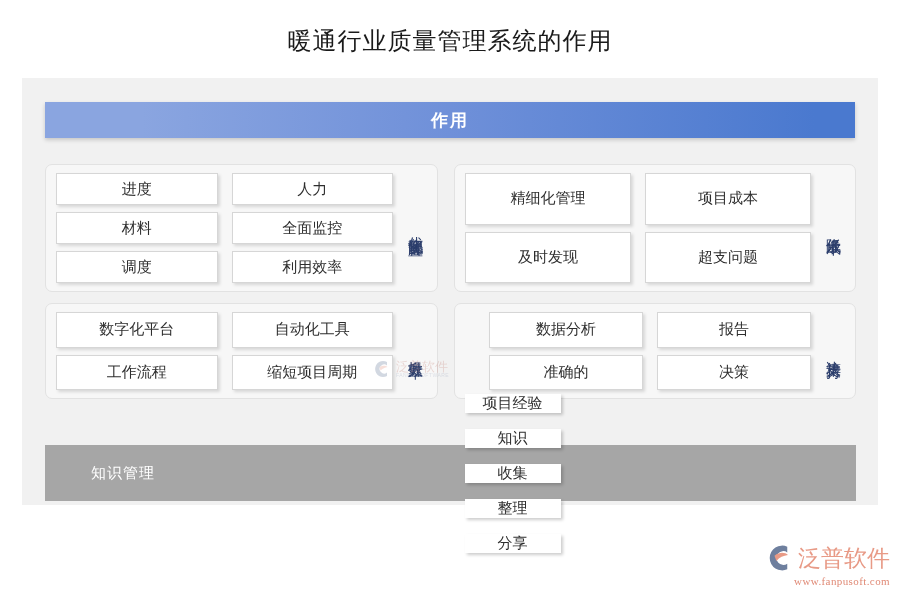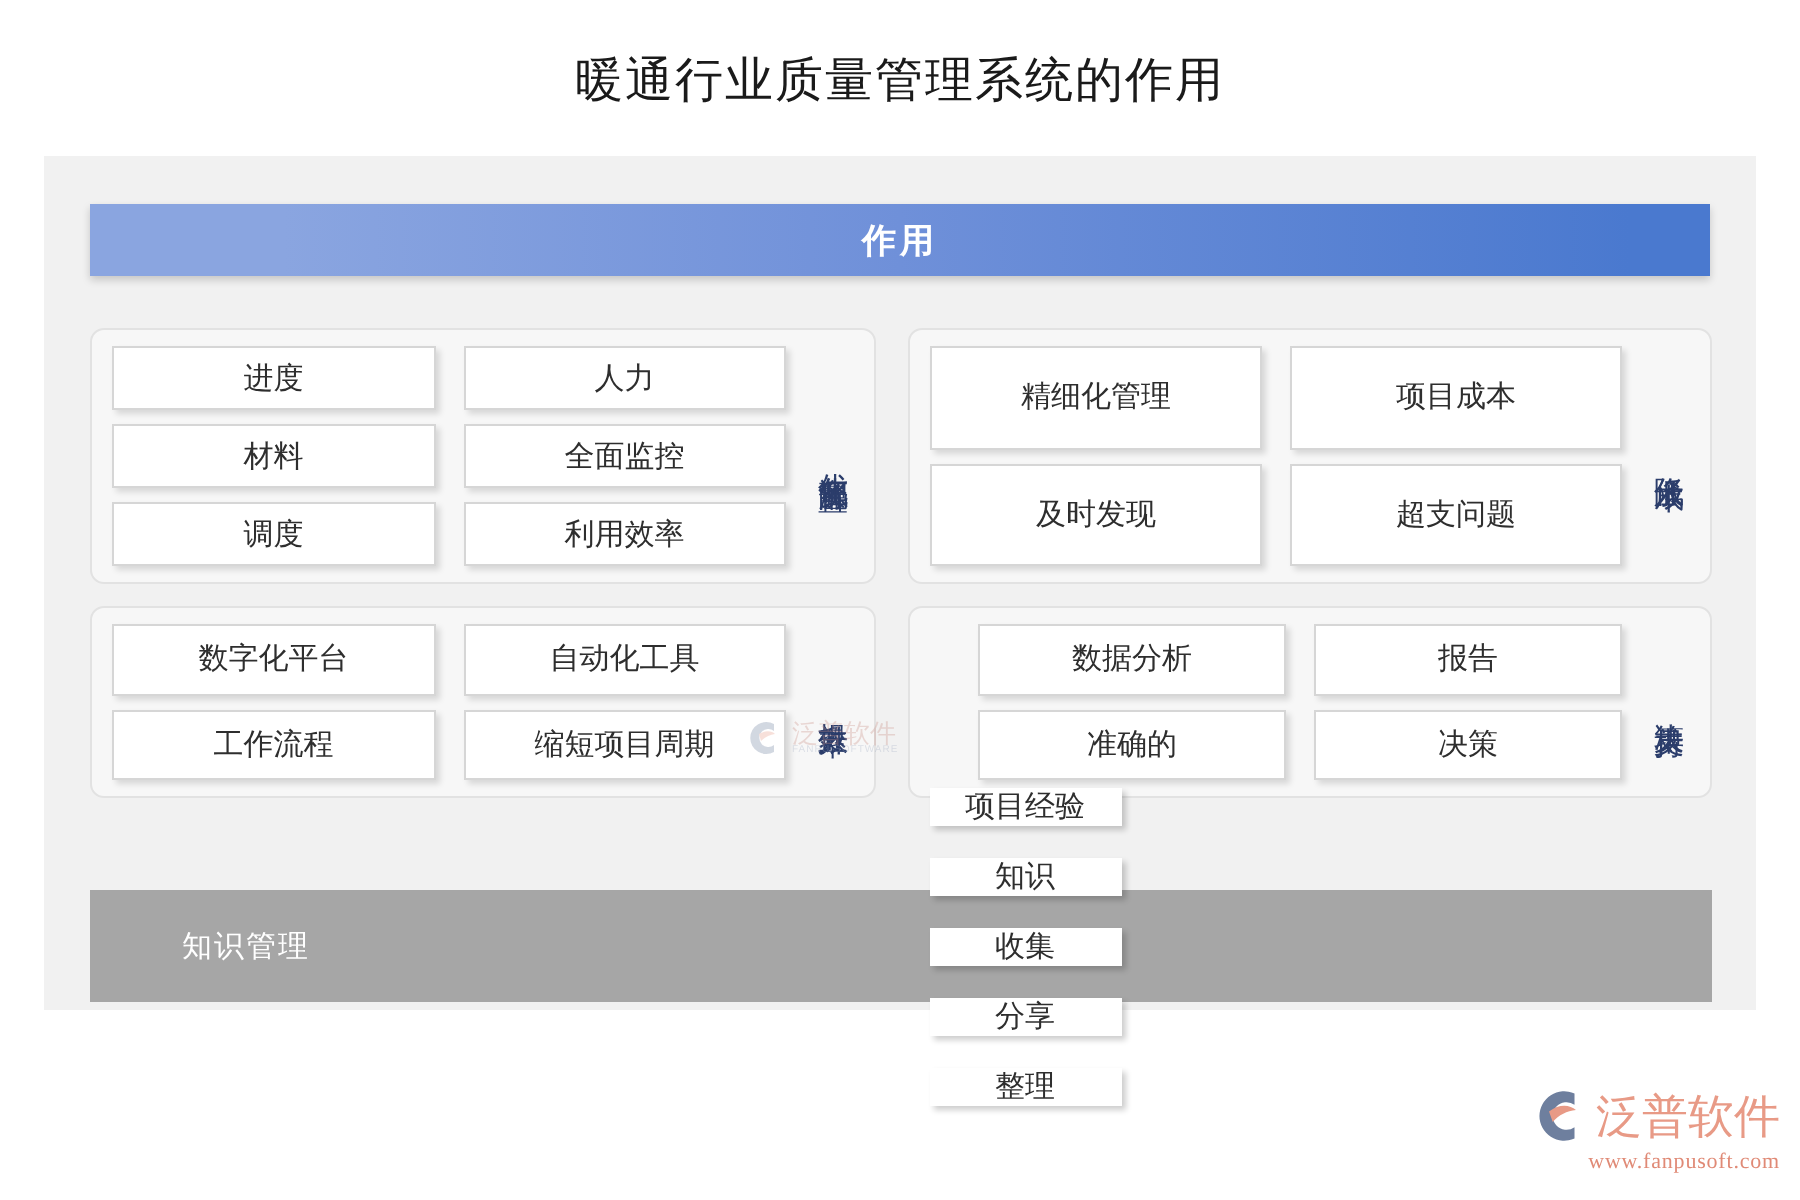--- a/index.html
+++ b/index.html
@@ -320,22 +320,22 @@
         <span class="wm-sub">FANPU SOFTWARE</span>
       </span>
     </div>
 
     <div class="strip">
       <span class="strip-label">知识管理</span>
       <div class="strip-items">
         <div class="strip-cell">项目经验</div>
         <div class="strip-cell">知识</div>
         <div class="strip-cell">收集</div>
+        <div class="strip-cell">整理</div>
         <div class="strip-cell">分享</div>
-        <div class="strip-cell">整理</div>
       </div>
     </div>
 
   </div>
 
   <div class="brand">
     <div class="brand-row">
       <svg width="30" height="30" viewBox="0 0 40 40">
         <path d="M31 5 A16.5 16.5 0 1 0 31 35 L31 27.5 A9.2 9.2 0 1 1 31 12.5 Z" fill="#6e7f9e"></path>
         <path d="M14 17 C21 11.5 28 12.5 32 16 C26 16.8 20.5 19 16.5 24 Z" fill="#e89a86"></path>

